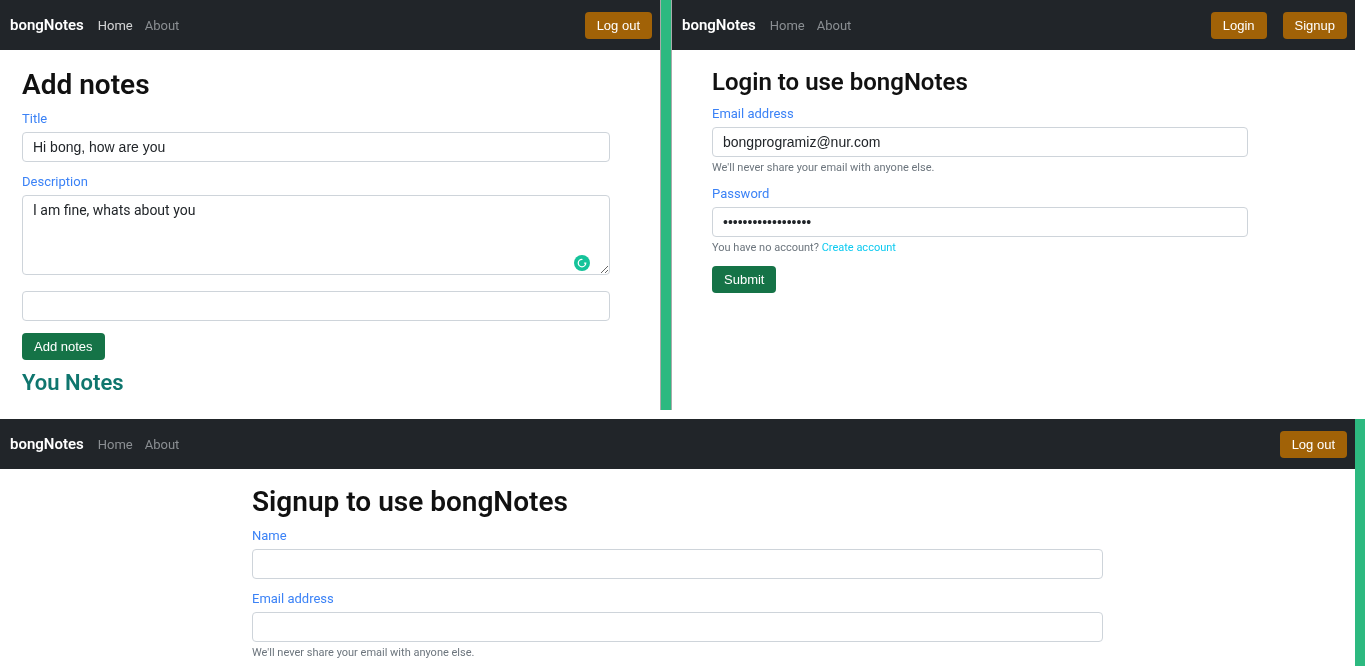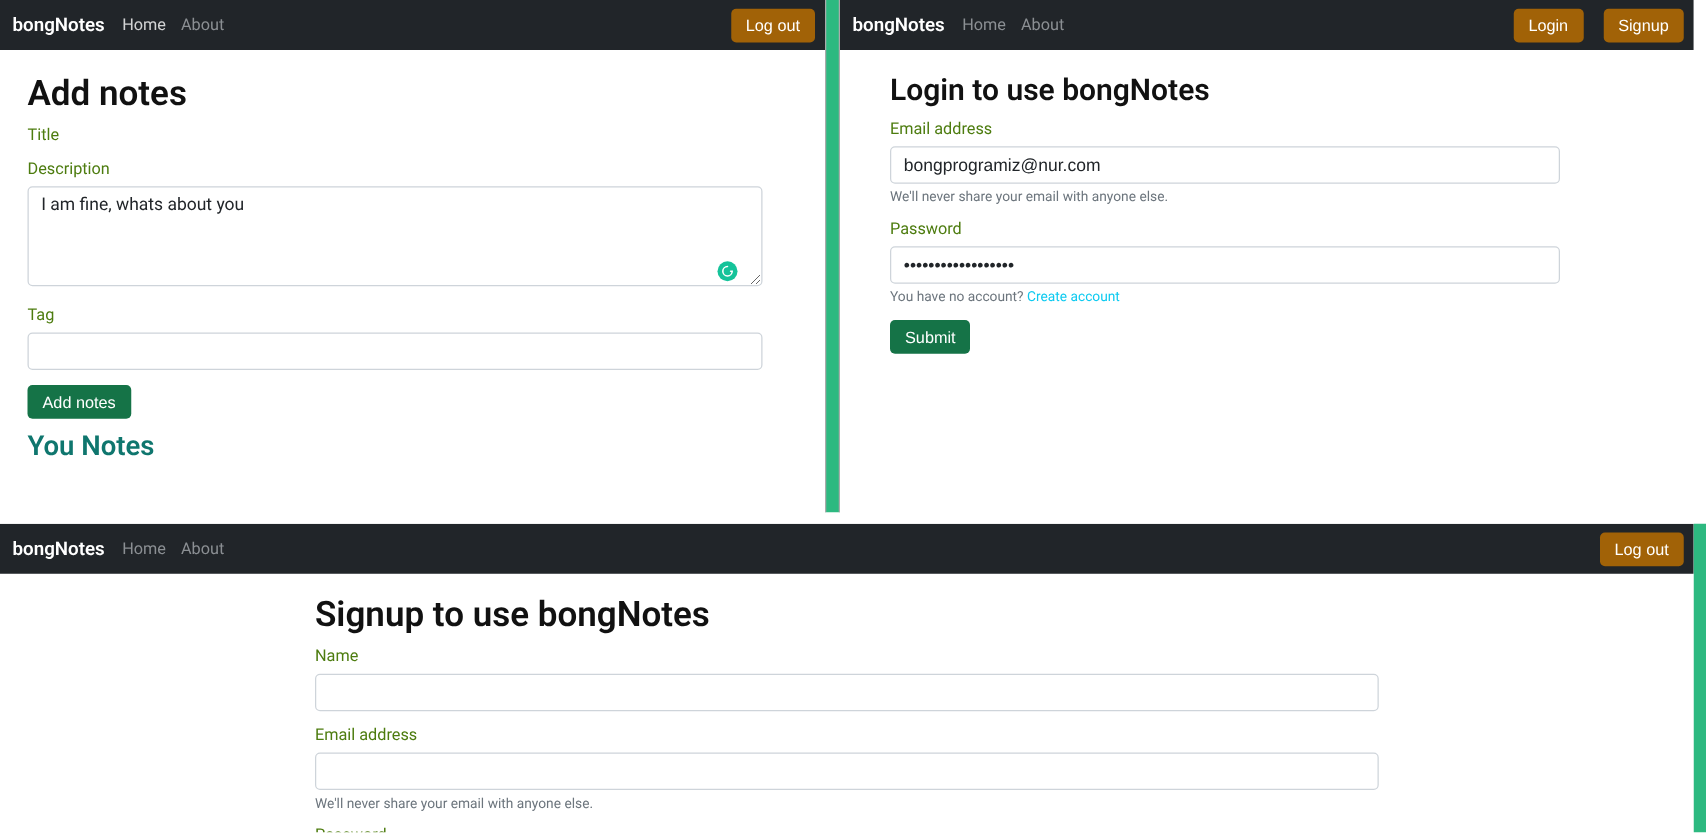--- a/index.html
+++ b/index.html
@@ -38,21 +38,21 @@
     position: absolute;
     right: 0; top: 419px;
     width: 10px; height: 247px;
     background: #2db980;
   }
 
   
   .navbar {
     background: #212529;
     color: #fff;
-    height: 40px;
+    height: 50px;
     display: flex;
     align-items: center;
     padding: 0 8px;
     font-size: 13px;
   }
   .navbar .brand {
     font-weight: 600;
     font-size: 15px;
     color: #fff;
     margin-right: 14px;
@@ -96,21 +96,21 @@
     font-size: 22px;
     font-weight: 600;
     margin: 10px 0 6px 0;
     color: #0f766e;
   }
 
   .form-group { margin-bottom: 12px; }
   label.lbl {
     display: block;
     font-size: 13px;
-    color: #4d7c0f;
+    color: #3b82f6;
     margin-bottom: 6px;
   }
   .form-control {
     width: 100%;
     border: 1px solid #ced4da;
     border-radius: 4px;
     padding: 6px 10px;
     font-size: 14px;
     color: #212529;
     background: #fff;
@@ -161,36 +161,36 @@
     <span class="nav-link">Home</span>
     <span class="nav-link muted">About</span>
     <span class="spacer"></span>
     <button class="btn">Log out</button>
   </div>
   <div class="container">
     <h1 class="title">Add notes</h1>
 
     <div class="form-group">
       <label class="lbl">Title</label>
+      <input class="form-control" type="text" value="Hi bong, how are you" style="">
     </div>
 
     <div class="form-group">
       <label class="lbl">Description</label>
       <div class="textarea-wrap">
         <textarea class="form-control" style="">I am fine, whats about you</textarea>
         <span class="grammarly-badge">
           <svg viewBox="0 0 24 24" fill="none">
               <path d="M12 3a9 9 0 1 0 9 9h-3" stroke="#fff" stroke-width="3" stroke-linecap="round"></path>
             </svg>
         </span>
       </div>
     </div>
 
     <div class="form-group">
-      <label class="lbl">Tag</label>
       <input class="form-control" type="text" value="" style="">
     </div>
 
     <button class="btn dark" style="margin-left:0">Add notes</button>
 
     <h2 class="subtitle">You Notes</h2>
     
   </div>
 </div>
 

